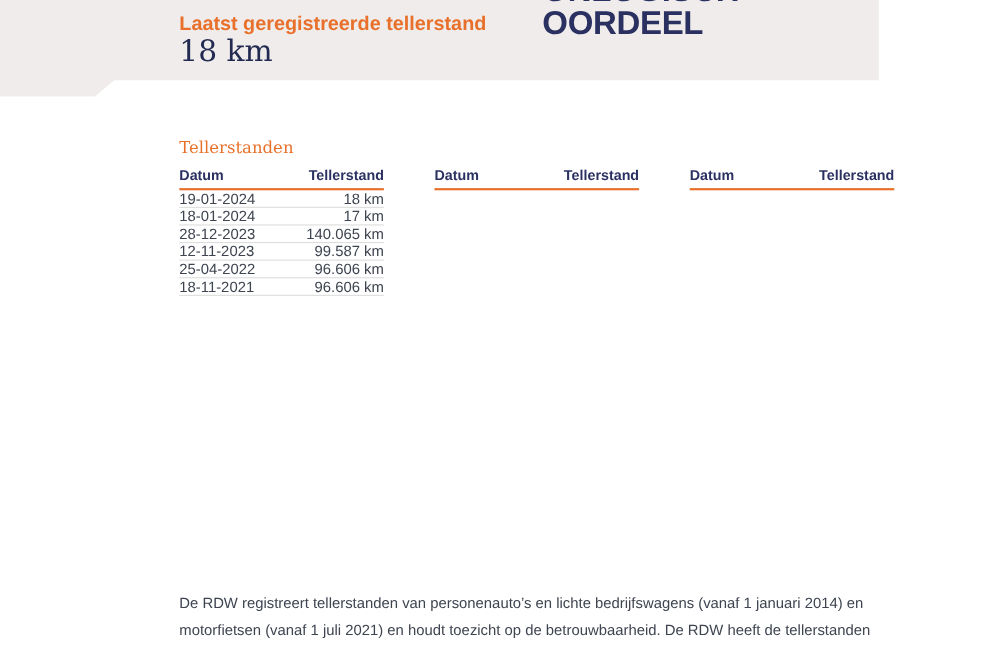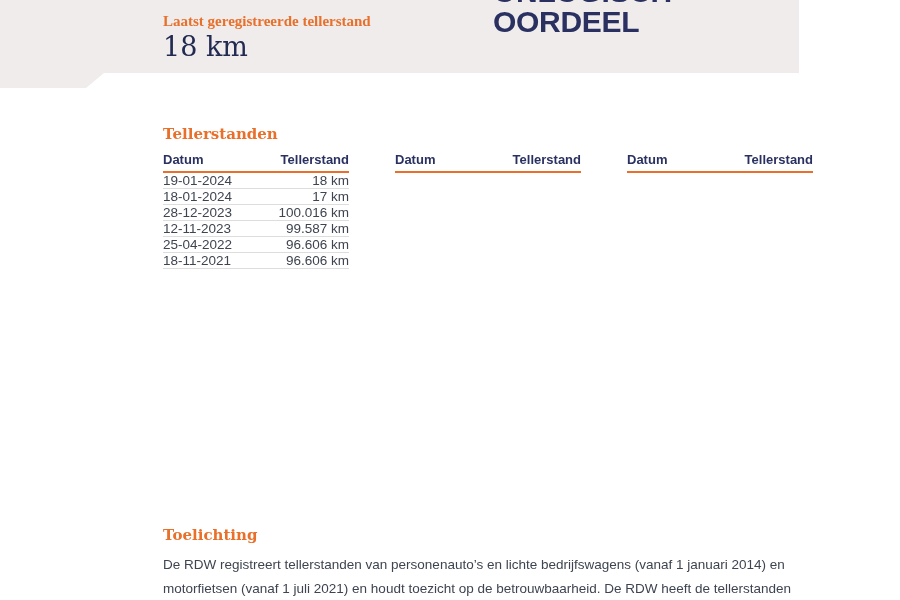--- a/index.html
+++ b/index.html
@@ -15,42 +15,42 @@
   
   .header-band{
     position:absolute;top:0;left:0;
     width:799px;height:88px;
     background:#EFECEB;
     clip-path:polygon(0 0, 799px 0, 799px 73px, 104px 73px, 86px 88px, 0 88px);
   }
 
   .last-reading{position:absolute;left:163px;top:13px;}
   .last-reading-label{
-    font-family:Liberation Serif, serif;
-    font-weight:bold;font-size:15px;line-height:16px;
+    font-family:Liberation Sans, sans-serif;
+    font-weight:bold;font-size:18px;line-height:16px;
     color:#E8702A;
   }
   .last-reading-value{
     font-family:"DejaVu Serif", serif;
     font-size:27px;line-height:30px;margin-top:3px;
     color:#232A52;
   }
 
   .verdict{
     position:absolute;left:493px;top:-23px;
     font-size:30px;line-height:30px;font-weight:bold;
     letter-spacing:-0.3px;
     color:#2A3161;
   }
 
   
   .tellerstanden{position:absolute;left:163px;top:126px;width:650px;}
   .section-title{
     font-family:"DejaVu Serif", serif;
-    font-weight:bold;font-size:15px;line-height:16px;
+    font-weight:normal;font-size:15px;line-height:16px;
     color:#E8702A;
   }
   .tgroups{display:flex;gap:46px;margin-top:6px;}
   .tgroup{width:188px;}
   .thead{
     display:flex;justify-content:space-between;
     font-weight:bold;font-size:13px;line-height:17px;
     color:#2A3161;
     padding:3px 0 3px 0;
     border-bottom:2px solid #E8702A;
@@ -99,21 +99,21 @@
           <div class="trow">
             <span>19-01-2024</span>
             <span class="val">18 km</span>
           </div>
           <div class="trow">
             <span>18-01-2024</span>
             <span class="val">17 km</span>
           </div>
           <div class="trow">
             <span>28-12-2023</span>
-            <span class="val">100.016 km</span>
+            <span class="val">140.065 km</span>
           </div>
           <div class="trow">
             <span>12-11-2023</span>
             <span class="val">99.587 km</span>
           </div>
           <div class="trow">
             <span>25-04-2022</span>
             <span class="val">96.606 km</span>
           </div>
           <div class="trow">
@@ -130,20 +130,19 @@
         <div class="tgroup">
           <div class="thead">
             <span>Datum</span>
             <span>Tellerstand</span>
           </div>
         </div>
       </div>
   </div>
 
   <div class="toelichting">
-    <div class="section-title">Toelichting</div>
     <div class="para">
       <div class="line">De RDW registreert tellerstanden van personenauto’s en lichte bedrijfswagens (vanaf 1 januari 2014) en</div>
       <div class="line">motorfietsen (vanaf 1 juli 2021) en houdt toezicht op de betrouwbaarheid. De RDW heeft de tellerstanden</div>
     </div>
   </div>
 
 </div>
 
 </body></html>

